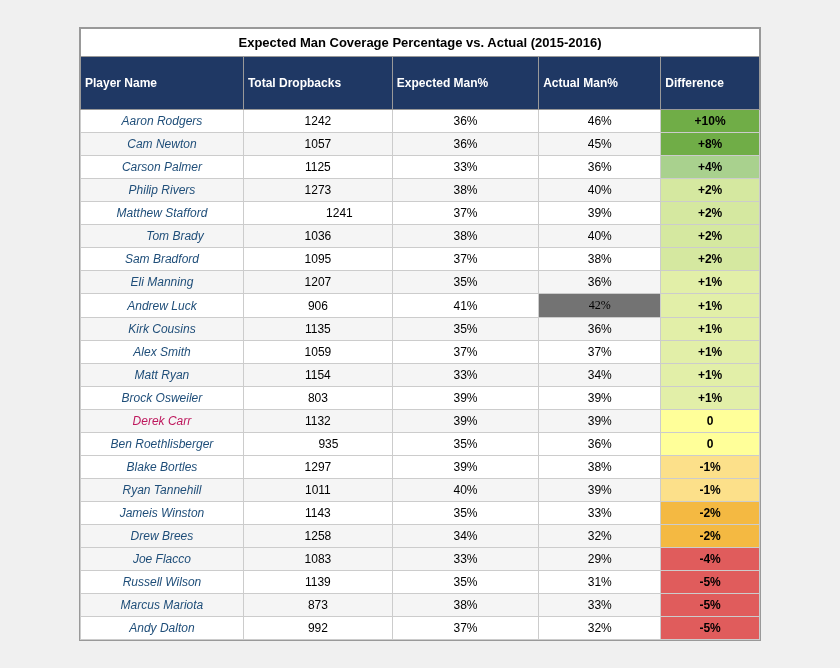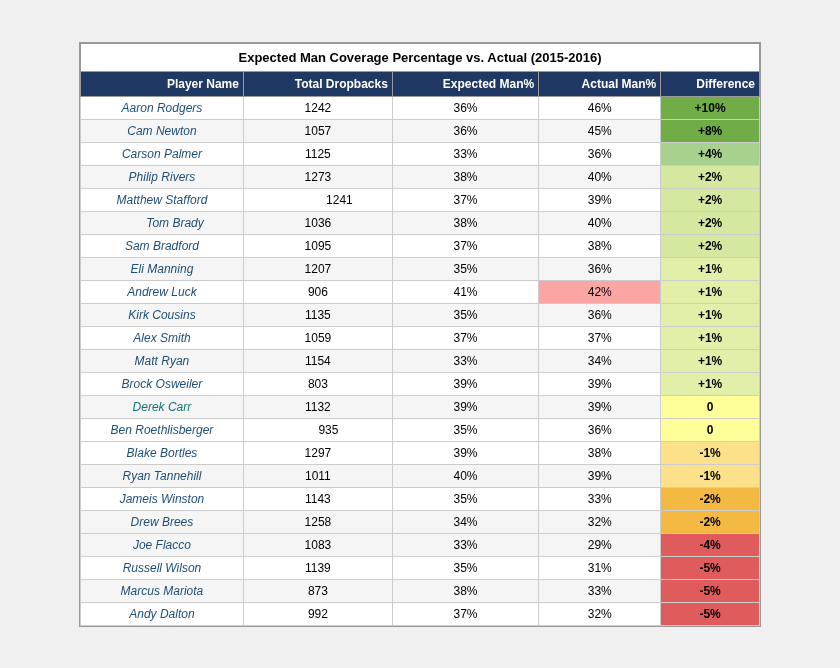--- a/index.html
+++ b/index.html
@@ -23,24 +23,24 @@
       text-align: center;
       font-weight: bold;
       font-size: 13px;
       padding: 6px 4px;
       border: 1px solid #999;
       background: white;
     }
     .header-row th {
       background: #1f3864;
       color: white;
-      text-align: right;
+      text-align: left;
       font-size: 12px;
       font-weight: bold;
-      padding: 5px 4px;
+      padding: 19px 4px;
       border: 1px solid #999;
     }
     .data-row td {
       text-align: center;
       font-size: 12px;
       padding: 4px 4px;
       border: 1px solid #ccc;
     }
     .data-row td:first-child {
       color: #1f4e79;
@@ -128,21 +128,21 @@
     <td style="background:#f5f5f5; color:#1f4e79; font-style:italic;">Eli Manning</td>
     <td style="background:#f5f5f5;">1207</td>
     <td style="background:#f5f5f5;">35%</td>
     <td style="background:#f5f5f5;">36%</td>
     <td class="diff-cell" style="background:#e2efa8;">+1%</td>
   </tr>
         <tr class="data-row">
     <td style="background:#ffffff; color:#1f4e79; font-style:italic;">Andrew Luck</td>
     <td style="background:#ffffff;">906</td>
     <td style="background:#ffffff;">41%</td>
-    <td style="background:#fca5a5;">42%</td>
+    <td style="background:#737373;font-family:Liberation Serif, serif;">42%</td>
     <td class="diff-cell" style="background:#e2efa8;">+1%</td>
   </tr>
         <tr class="data-row">
     <td style="background:#f5f5f5; color:#1f4e79; font-style:italic;">Kirk Cousins</td>
     <td style="background:#f5f5f5;">1135</td>
     <td style="background:#f5f5f5;">35%</td>
     <td style="background:#f5f5f5;">36%</td>
     <td class="diff-cell" style="background:#e2efa8;">+1%</td>
   </tr>
         <tr class="data-row">
@@ -160,21 +160,21 @@
     <td class="diff-cell" style="background:#e2efa8;">+1%</td>
   </tr>
         <tr class="data-row">
     <td style="background:#ffffff; color:#1f4e79; font-style:italic;">Brock Osweiler</td>
     <td style="background:#ffffff;">803</td>
     <td style="background:#ffffff;">39%</td>
     <td style="background:#ffffff;">39%</td>
     <td class="diff-cell" style="background:#e2efa8;">+1%</td>
   </tr>
         <tr class="data-row">
-    <td style="background:#f5f5f5; color:#0f766e; font-style:italic;">Derek Carr</td>
+    <td style="background:#f5f5f5; color:#be185d; font-style:italic;">Derek Carr</td>
     <td style="background:#f5f5f5;">1132</td>
     <td style="background:#f5f5f5;">39%</td>
     <td style="background:#f5f5f5;">39%</td>
     <td class="diff-cell" style="background:#ffff99;">0</td>
   </tr>
         <tr class="data-row">
     <td style="background:#ffffff; color:#1f4e79; font-style:italic;">Ben Roethlisberger</td>
     <td style="background:#ffffff;padding-left:25px;">935</td>
     <td style="background:#ffffff;">35%</td>
     <td style="background:#ffffff;">36%</td>

